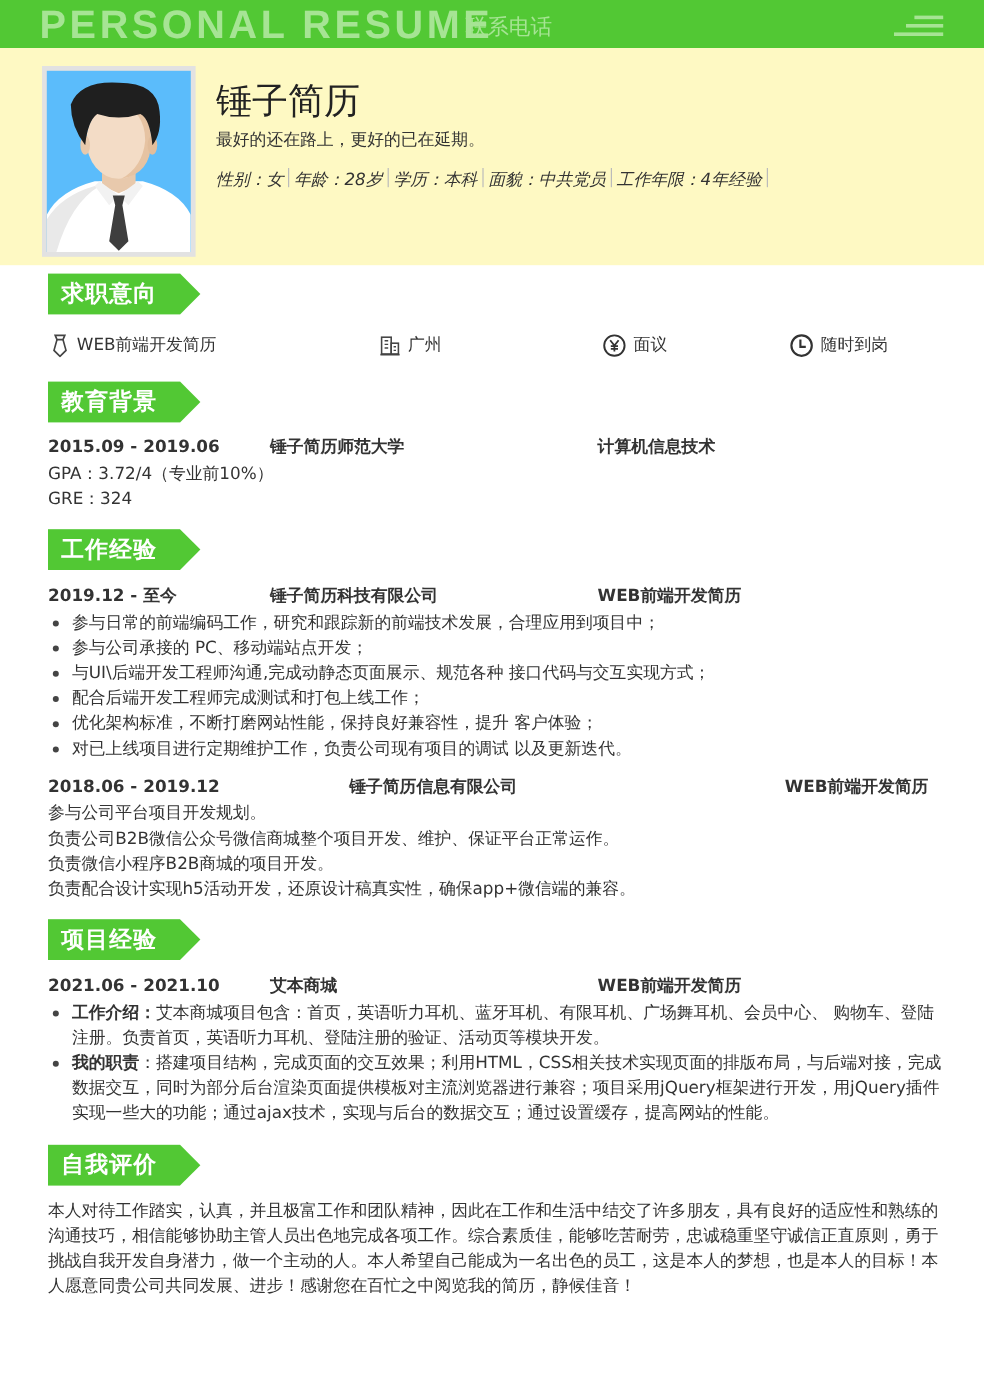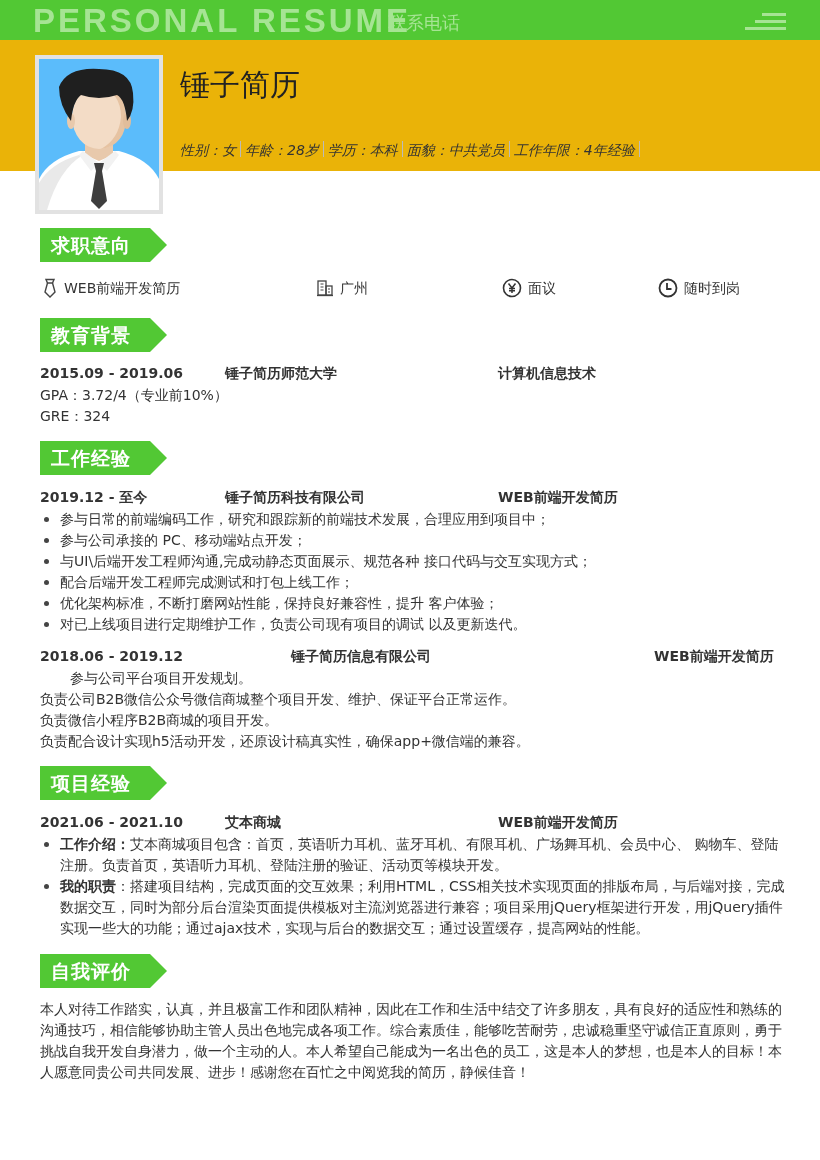--- a/index.html
+++ b/index.html
@@ -8,21 +8,21 @@
 
   .topbar { position: absolute; left: 0; top: 0; width: 820px; height: 40px; background: #52c834; }
   .topbar .title-en { position: absolute; left: 33px; top: 2px; font-family: "Liberation Sans", sans-serif; font-weight: bold; font-size: 33px; letter-spacing: 3px; color: #a6e494; line-height: 38px; }
   .topbar .title-cn { position: absolute; left: 388px; top: 10px; font-size: 18px; color: #a6e494; line-height: 26px; }
   .topbar .menu-icon { position: absolute; left: 742px; top: 12px; width: 44px; height: 20px; }
   .menu-icon span { position: absolute; right: 0; height: 3px; background: #a6e494; }
   .menu-icon span:nth-child(1) { top: 1px; width: 24px; }
   .menu-icon span:nth-child(2) { top: 8px; width: 31px; }
   .menu-icon span:nth-child(3) { top: 15px; width: 41px; }
 
-  .profile { position: absolute; left: 0; top: 40px; width: 820px; height: 131px; background: #eab308; }
+  .profile { position: absolute; left: 0; top: 40px; width: 820px; height: 181px; background: #fef9c3; }
   .photo-frame { position: absolute; left: 35px; top: 15px; width: 128px; height: 159px; background: #e2e2e2; padding: 4px; }
   .photo { width: 120px; height: 151px; background: #5bbcfb; position: relative; overflow: hidden; }
   .name { position: absolute; left: 180px; top: 25px; font-size: 30px; color: #222222; line-height: 40px; }
   .motto { position: absolute; left: 180px; top: 67px; font-size: 14px; color: #333333; line-height: 20px; }
   .info-line { position: absolute; left: 180px; font-size: 14px; color: #333333; line-height: 20px; white-space: nowrap; }
   .info-line.l1 { top: 100px; font-style: italic; }
   .info-line.l2 { top: 121px; }
   .sep { display: inline-block; width: 1px; height: 16px; background: #bbbbbb; vertical-align: -2px; margin: 0 4px 0 4px; }
 
   .badge { position: absolute; left: 40px; height: 47px; width: 128px; }
@@ -77,20 +77,21 @@
         <path d="M60 26 Q87 28 87 58 Q87 86 62 90 Q80 80 82 58 Q82 34 60 26 Z" fill="#e6c3a2"></path>
 
         <ellipse cx="32" cy="62" rx="4" ry="8" fill="#e8c9ac"></ellipse>
         <ellipse cx="88" cy="62" rx="4" ry="8" fill="#e1bd9b"></ellipse>
 
         <path d="M20 28 Q28 8 60 10 Q92 10 94 34 Q96 52 88 62 Q86 40 78 36 Q60 42 42 36 Q34 42 32 62 Q20 46 20 28 Z" fill="#1f1f1f"></path>
       </svg>
     </div>
   </div>
   <div class="name">锤子简历</div>
+  <div class="motto">最好的还在路上，更好的已在延期。</div>
   <div class="info-line l1">
     <span>性别：女</span><span class="sep"></span><span>年龄：28岁</span><span class="sep"></span><span>学历：本科</span><span class="sep"></span><span>面貌：中共党员</span><span class="sep"></span><span>工作年限：4年经验</span><span class="sep"></span>
   </div>
 </div>
 
 <div class="badge" style="top:228px;">
   <div class="body"></div>
     <div class="arrow"></div>
   <div class="label">求职意向</div>
 </div>
@@ -156,21 +157,21 @@
   <li>配合后端开发工程师完成测试和打包上线工作；</li>
   <li>优化架构标准，不断打磨网站性能，保持良好兼容性，提升 客户体验；</li>
   <li>对已上线项目进行定期维护工作，负责公司现有项目的调试 以及更新迭代。</li>
 </ul>
 
 <div class="row3" style="top:646px;">
   <span style="left:0;">2018.06 - 2019.12</span>
   <span style="left:251px;">锤子简历信息有限公司</span>
   <span style="left:614px;">WEB前端开发简历</span>
 </div>
-<div class="line" style="top:668px;margin-left:30px;">参与公司平台项目开发规划。</div>
+<div class="line" style="top:668px;">参与公司平台项目开发规划。</div>
 <div class="line" style="top:689px;">负责公司B2B微信公众号微信商城整个项目开发、维护、保证平台正常运作。</div>
 <div class="line" style="top:710px;">负责微信小程序B2B商城的项目开发。</div>
 <div class="line" style="top:731px;">负责配合设计实现h5活动开发，还原设计稿真实性，确保app+微信端的兼容。</div>
 
 <div class="badge" style="top:766px;">
   <div class="body"></div>
     <div class="arrow"></div>
   <div class="label">项目经验</div>
 </div>
 <div class="row3" style="top:812px;">

